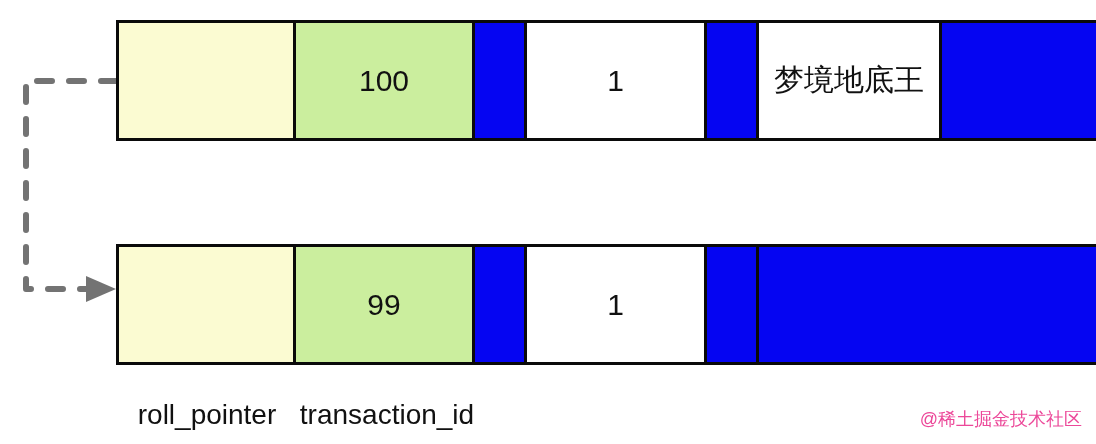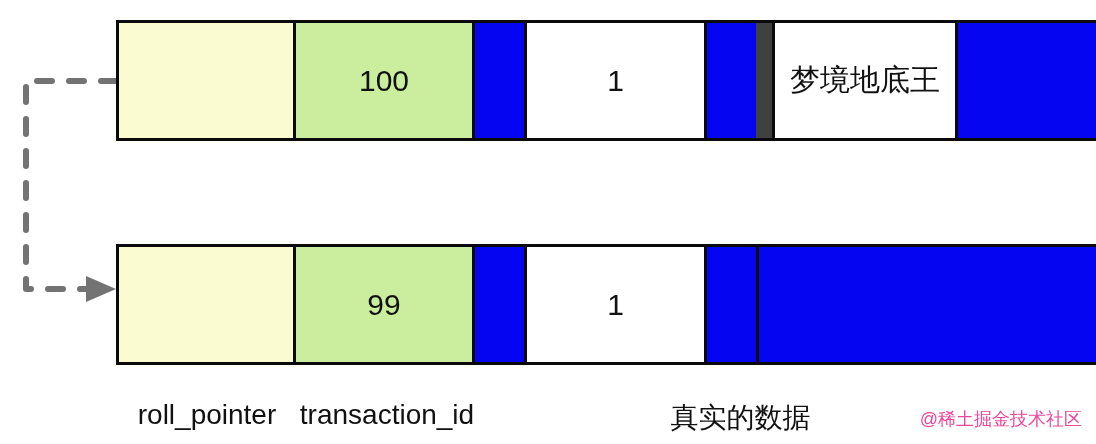--- a/index.html
+++ b/index.html
@@ -45,21 +45,21 @@
     color: #111111;
     overflow: hidden;
     white-space: nowrap;
   }
   .cell + .cell { border-left: 3px solid #0a0a0a; }
   .c1 { flex: 0 0 174px; background: #fbfbd2; }
   .c2 { flex: 0 0 179px; background: #cbee9e; }
   .c3 { flex: 0 0 52px;  background: #0505f2; }
   .c4 { flex: 0 0 180px; background: #ffffff; }
   .c5 { flex: 0 0 52px;  background: #0505f2; }
-  .c6 { flex: 0 0 183px; background: #ffffff; margin-left: 16px; }
+  .c6 { flex: 0 0 183px; background: #ffffff; }
   .c7 { flex: 1 1 auto;  background: #0505f2; }
   .field-label {
     position: absolute;
     top: 399px;
     font-size: 28px;
     color: #111111;
     text-align: center;
     z-index: 2;
     white-space: nowrap;
   }
@@ -100,17 +100,16 @@
     <div class="cell c1"></div>
     <div class="cell c2">99</div>
     <div class="cell c3"></div>
     <div class="cell c4">1</div>
     <div class="cell c5"></div>
     <div class="cell c7"></div>
   </div>
 
   <div class="field-label label-roll">roll_pointer</div>
   <div class="field-label label-txn">transaction_id</div>
-  <div class="field-label label-data">真实的数据</div>
 
   <div class="watermark">@稀土掘金技术社区</div>
 
 </div>
 
 </body></html>

